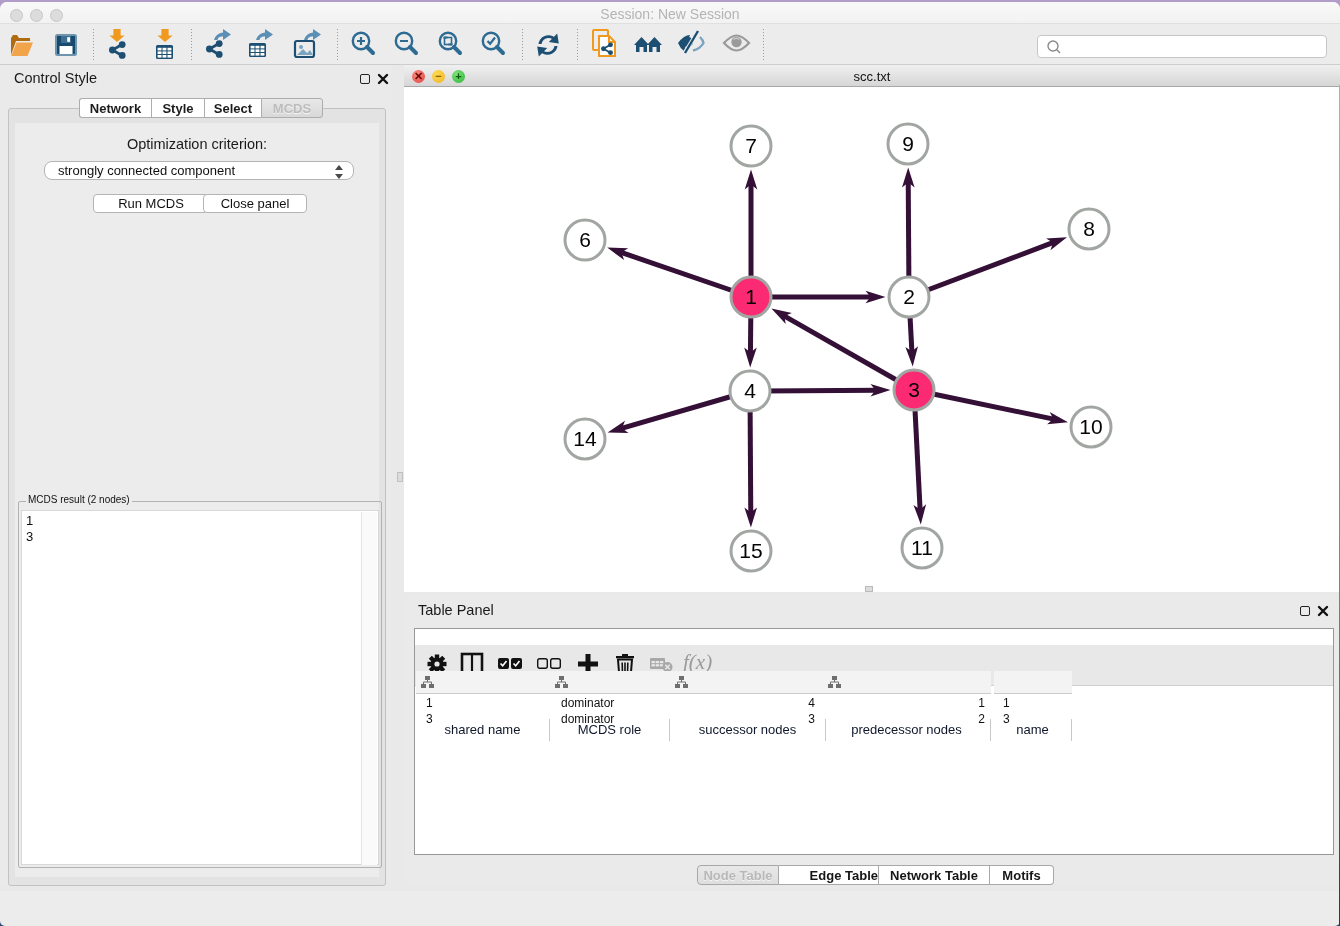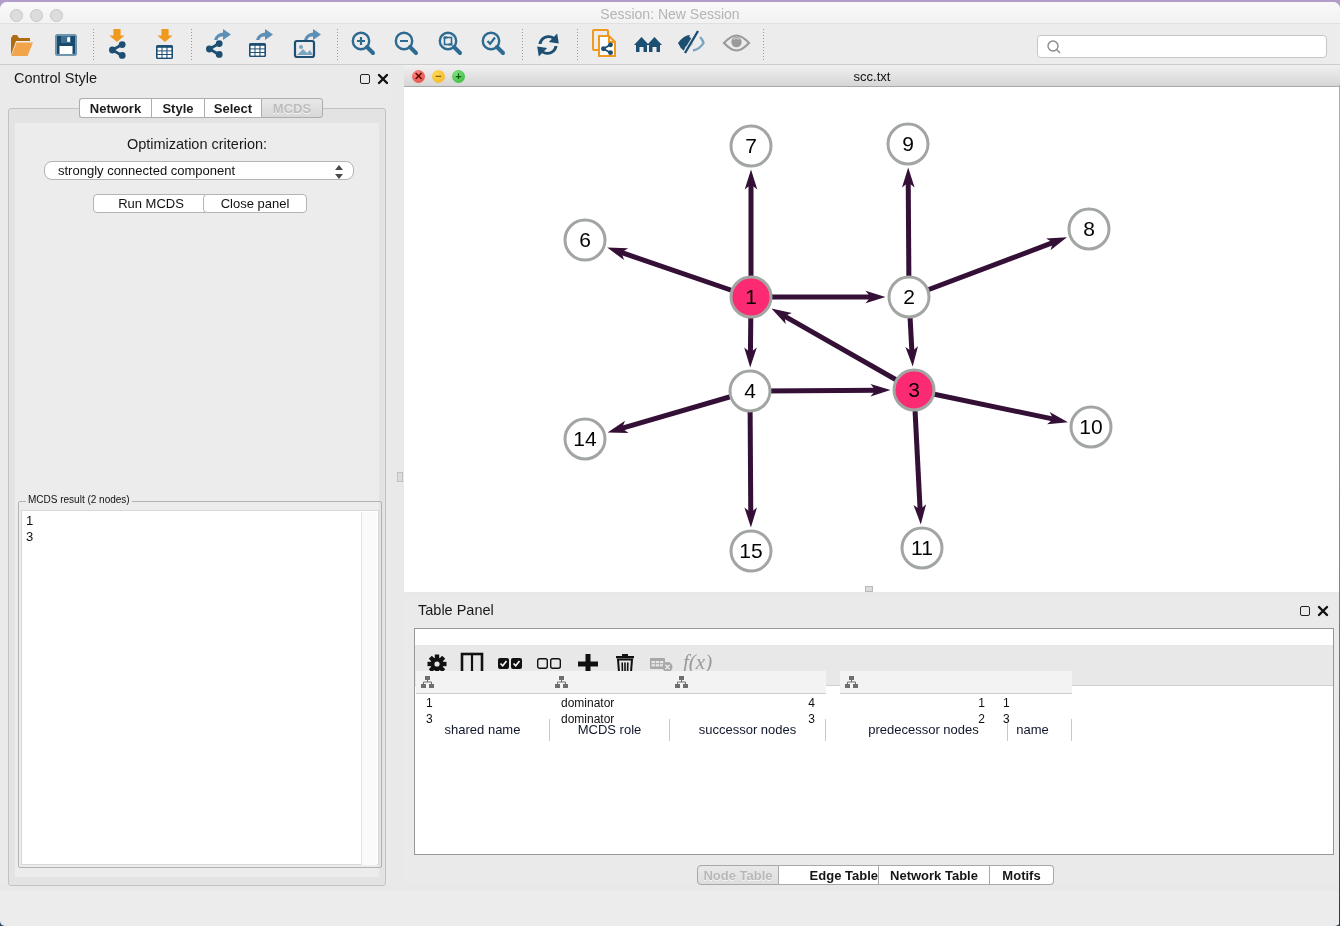--- a/index.html
+++ b/index.html
@@ -384,21 +384,21 @@
           </div>
         <div class="thead" style="left:255px; width:156px;">
             <div class="thcell" style="left:0;width:156px;">successor nodes</div>
             <svg width="13" height="12" viewBox="0 0 13 12" style="position:absolute;left:5px;top:5px;">
               <rect x="4" y="0" width="5" height="4" fill="#6e6e6e"></rect>
               <rect x="0" y="8" width="5" height="4" fill="#6e6e6e"></rect>
               <rect x="8" y="8" width="5" height="4" fill="#6e6e6e"></rect>
               <path d="M6.5 4 v2 M2.5 8 v-2 h8 v2" stroke="#6e6e6e" stroke-width="1" fill="none"></path>
             </svg>
           </div>
-        <div class="thead" style="left:425px; width:168px;">
+        <div class="thead" style="left:408px; width:168px;">
             <div class="thcell" style="left:0;width:168px;">predecessor nodes</div>
             <svg width="13" height="12" viewBox="0 0 13 12" style="position:absolute;left:5px;top:5px;">
               <rect x="4" y="0" width="5" height="4" fill="#6e6e6e"></rect>
               <rect x="0" y="8" width="5" height="4" fill="#6e6e6e"></rect>
               <rect x="8" y="8" width="5" height="4" fill="#6e6e6e"></rect>
               <path d="M6.5 4 v2 M2.5 8 v-2 h8 v2" stroke="#6e6e6e" stroke-width="1" fill="none"></path>
             </svg>
           </div>
         <div class="thead" style="left:579px; width:78px;">
             <div class="thcell" style="left:0;width:78px;">name</div>

